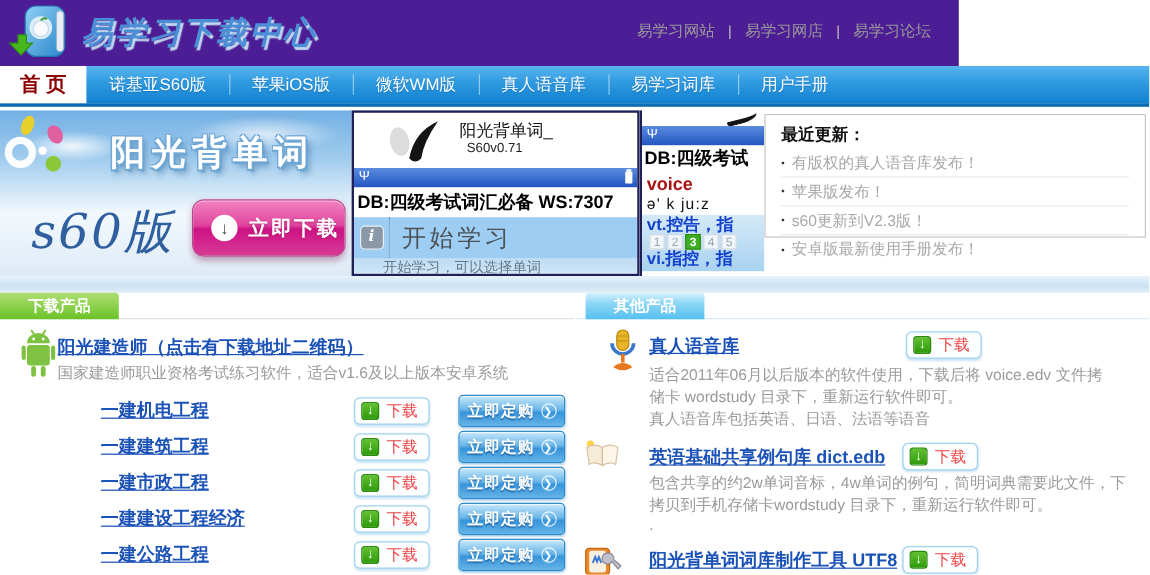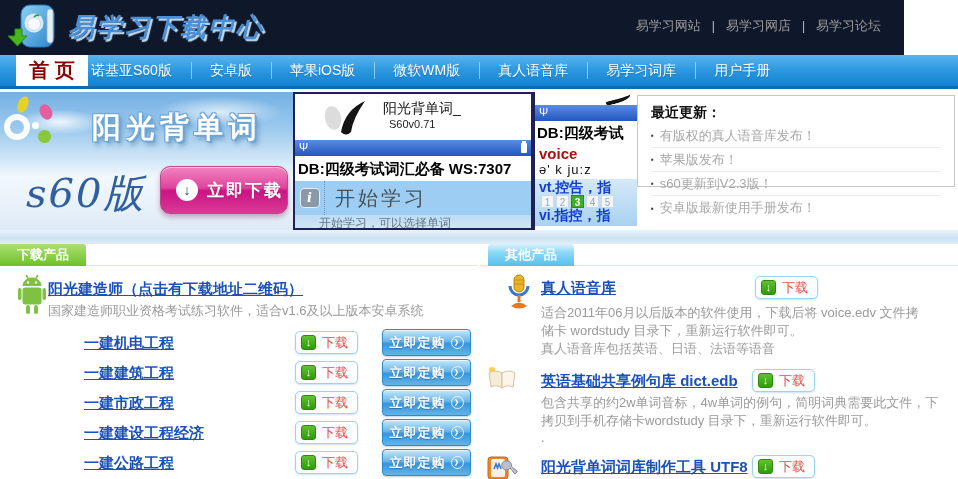--- a/index.html
+++ b/index.html
@@ -1,35 +1,35 @@
 <!DOCTYPE html>
 <html><head>
 <meta charset="utf-8">
 <style>
   * { margin:0; padding:0; box-sizing:border-box; }
   html,body { width:958px; height:479px; overflow:hidden; background:#fff;
               font-family:"Liberation Sans","DejaVu Sans",sans-serif; }
   #page { position:relative; width:958px; height:479px; background:#fff; overflow:hidden; }
 
   
-  .header { position:absolute; left:0; top:0; width:904px; height:55px; background:#0f172a; }
+  .header { position:absolute; left:0; top:0; width:799px; height:55px; background:#4c1d95; }
   .logo { position:absolute; left:6px; top:2px; display:flex; align-items:center; cursor:pointer; }
   .logo-text { font-size:26px; font-weight:bold; font-style:italic; color:#4a8fd6;
                letter-spacing:2px; text-shadow:2px 2px 1px #c3dcf0; margin-left:4px; }
   .top-links { position:absolute; right:12px; top:17px; font-size:13px; color:#999;
                display:flex; align-items:center; }
   .top-links a { color:#999; text-decoration:none; margin:0 11px; cursor:pointer; }
   .top-links .sep { color:#c0c0c0; font-size:12px; }
 
   
   .nav { position:absolute; left:0; top:55px; width:958px; height:34px;
          background:linear-gradient(180deg,#58b5ef 0%,#2f9ae0 45%,#1181d1 100%);
          border-bottom:3px solid #0b6cb4; }
-  .nav-home { position:absolute; left:16px; top:0; width:72px; height:31px; background:#fff;
-              color:#8b0000; font-weight:bold; font-size:20px; text-align:center;
+  .nav-home { position:absolute; left:0; top:0; width:72px; height:31px; background:#fff;
+              color:#8b0000; font-weight:bold; font-size:17px; text-align:center;
               line-height:31px; cursor:pointer; }
   .nav-items { position:absolute; left:72px; top:0; height:31px; display:flex; align-items:stretch; }
   .nav-item { padding:0 19px; color:#fff; font-size:14px; line-height:31px; position:relative;
               cursor:pointer; text-shadow:0 1px 1px rgba(0,60,120,.35); white-space:nowrap; }
   .nav-item + .nav-item::before { content:""; position:absolute; left:0; top:7px; bottom:7px;
               width:1px; background:rgba(225,245,255,.55); }
 
   
   .banner { position:absolute; left:0; top:92px; width:293px; height:138px; overflow:hidden;
     background:
@@ -96,38 +96,38 @@
   .p2-mean { position:relative; height:47px; background:linear-gradient(180deg,#d5e9f8,#a8d2f0);
              padding-left:17px; overflow:hidden; }
   .p2-vt { position:absolute; left:4px; top:0; color:#1240cc; font-weight:bold; font-size:14px; white-space:nowrap; }
   .p2-vi { position:absolute; left:4px; bottom:1px; color:#1240cc; font-weight:bold; font-size:14px; white-space:nowrap; }
   .p2-pager { position:absolute; left:6px; top:16px; display:flex; gap:2px; }
   .p2-page { width:13px; height:13px; font-size:10px; line-height:13px; text-align:center;
              color:#98a8b8; background:#f2f6fa; border:1px solid #cdd8e2; cursor:pointer; }
   .p2-page.active { background:#3fae22; border-color:#2f8e12; color:#fff; font-weight:bold; }
 
   
-  .news { position:absolute; left:637px; top:95px; width:318px; height:92px; background:#fff;
+  .news { position:absolute; left:637px; top:95px; width:318px; height:103px; background:#fff;
           border:1px solid #c6c6c6; padding:8px 13px 4px 13px; z-index:5; }
   .news-title { font-weight:bold; font-size:14px; color:#111; height:20px; }
   .news-item { display:flex; align-items:center; height:24px; border-bottom:1px solid #ececec;
                color:#a8a8a8; font-size:13px; cursor:pointer; }
   .news-item:last-child { border-bottom:none; }
   .news-bullet { color:#333; font-size:8px; margin-right:6px; }
 
   
   .band { position:absolute; left:0; top:230px; width:958px; height:14px;
           background:linear-gradient(180deg,#e8f3fb 0%,#cbe2f3 60%,#e2eef8 100%); }
 
   
   .col-left { position:absolute; left:0; top:244px; width:478px; height:235px; }
   .col-right { position:absolute; left:480px; top:244px; width:478px; height:235px; overflow:hidden; }
   .tabbar { position:relative; height:22px; border-bottom:1px solid #e0e6da; }
   .col-right .tabbar { border-bottom-color:#d6eaf6; }
-  .tab { position:absolute; top:0; height:22px; width:86px; color:#fff; font-weight:bold;
+  .tab { position:absolute; top:0; height:22px; width:99px; color:#fff; font-weight:bold;
          font-size:13px; text-align:center; line-height:22px; border-radius:0 3px 0 0; cursor:pointer; }
   .tab-green { left:0; background:linear-gradient(180deg,#aede72 0%,#6cc228 100%); }
   .tab-blue { left:8px; background:linear-gradient(180deg,#d8f2fd 0%,#8cd6f6 40%,#55c0f0 100%);
               border-radius:3px 3px 0 0; }
 
   .plink { color:#1b52b8; font-weight:bold; font-size:15px; text-decoration:underline;
            cursor:pointer; white-space:nowrap; }
   .pdesc { color:#9a9a9a; font-size:13px; white-space:nowrap;text-align:right; }
 
   .prod-icon { position:absolute; }
@@ -145,21 +145,21 @@
             box-shadow:0 1px 2px rgba(150,200,235,.5); }
   .btn-dl .dl-ic { width:15px; height:15px; border-radius:3px; border:1px solid #2a8a0a;
             background:linear-gradient(180deg,#62c132,#2f9a0a); color:#fff; font-size:11px;
             line-height:13px; text-align:center; font-weight:bold; }
   .btn-dl .dl-label { font-size:13px; color:#ef4444; margin-left:6px; }
 
   .btn-order { display:flex; align-items:center; justify-content:center; width:89px; height:27px;
             border:1px solid #2f8cc8; border-radius:4px; cursor:pointer; color:#fff; font-weight:bold;
             font-size:13px; letter-spacing:1px; text-shadow:0 1px 1px rgba(20,80,140,.6);
             background:linear-gradient(180deg,#c6e8fa 0%,#6ab6e8 45%,#3795da 55%,#65b4e7 100%);
-            box-shadow:inset 0 1px 0 rgba(255,255,255,.65), 0 1px 2px rgba(80,150,200,.4);font-family:Liberation Mono, monospace; }
+            box-shadow:inset 0 1px 0 rgba(255,255,255,.65), 0 1px 2px rgba(80,150,200,.4); }
   .btn-order .arr { font-size:9px; width:13px; height:13px; line-height:12px; text-align:center;
             border:1px solid rgba(255,255,255,.85); border-radius:50%; margin-left:5px;
             text-shadow:none; }
 
   .oth-item .btn-dl { position:absolute; }
   .o1-icon { left:25px; top:30px; } .o1-title { position:absolute; left:61px; top:35px; }
   .o1-btn { left:275px; top:32px; }
   .o1-d0 { position:absolute; left:61px; top:60px; } .o1-d1 { position:absolute; left:61px; top:78px; }
   .o1-d2 { position:absolute; left:61px; top:96px; }
   .o2-icon { left:6px; top:122px; } .o2-title { position:absolute; left:61px; top:128px; }
@@ -198,21 +198,20 @@
       <a>易学习网店</a>
       <span class="sep">|</span>
       <a>易学习论坛</a>
     </div>
   </div>
 
   <div class="nav">
     <div class="nav-home">首 页</div>
     <div class="nav-items">
       <div class="nav-item">诺基亚S60版</div>
-      <div class="nav-item">安卓版</div>
       <div class="nav-item">苹果iOS版</div>
       <div class="nav-item">微软WM版</div>
       <div class="nav-item">真人语音库</div>
       <div class="nav-item">易学习词库</div>
       <div class="nav-item">用户手册</div>
     </div>
   </div>
 
   <div class="banner">
     <div class="splash">

